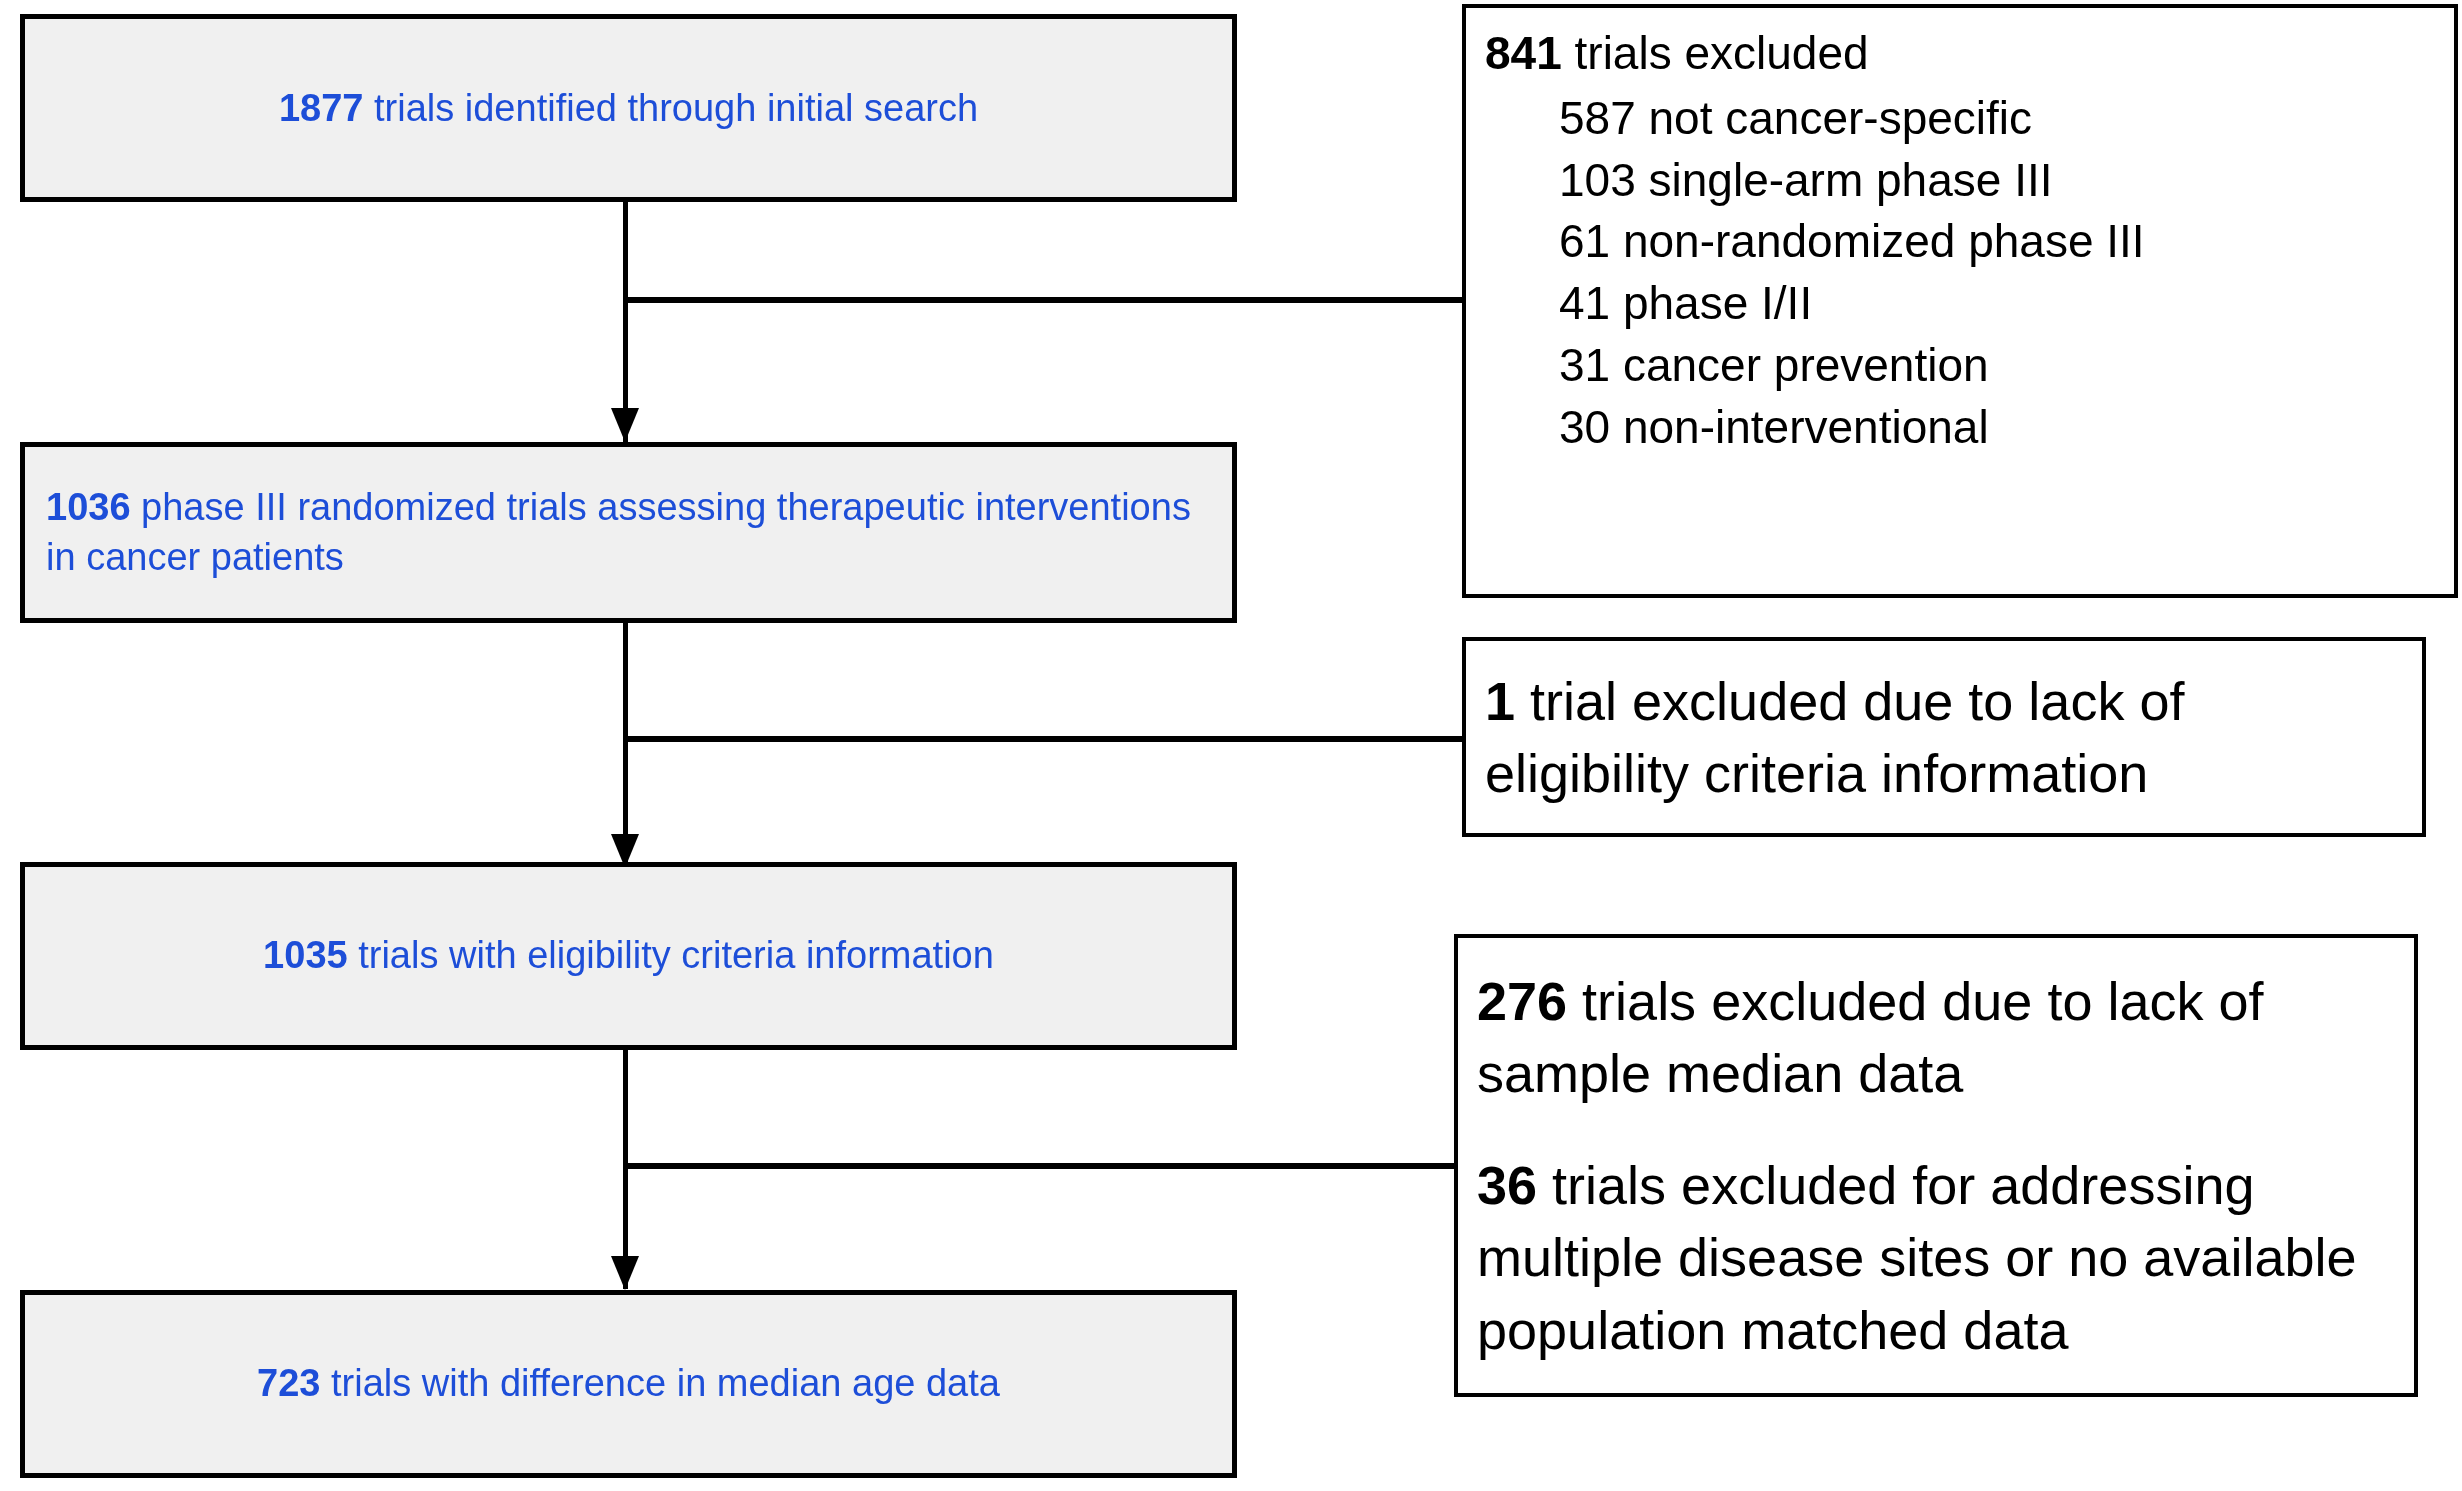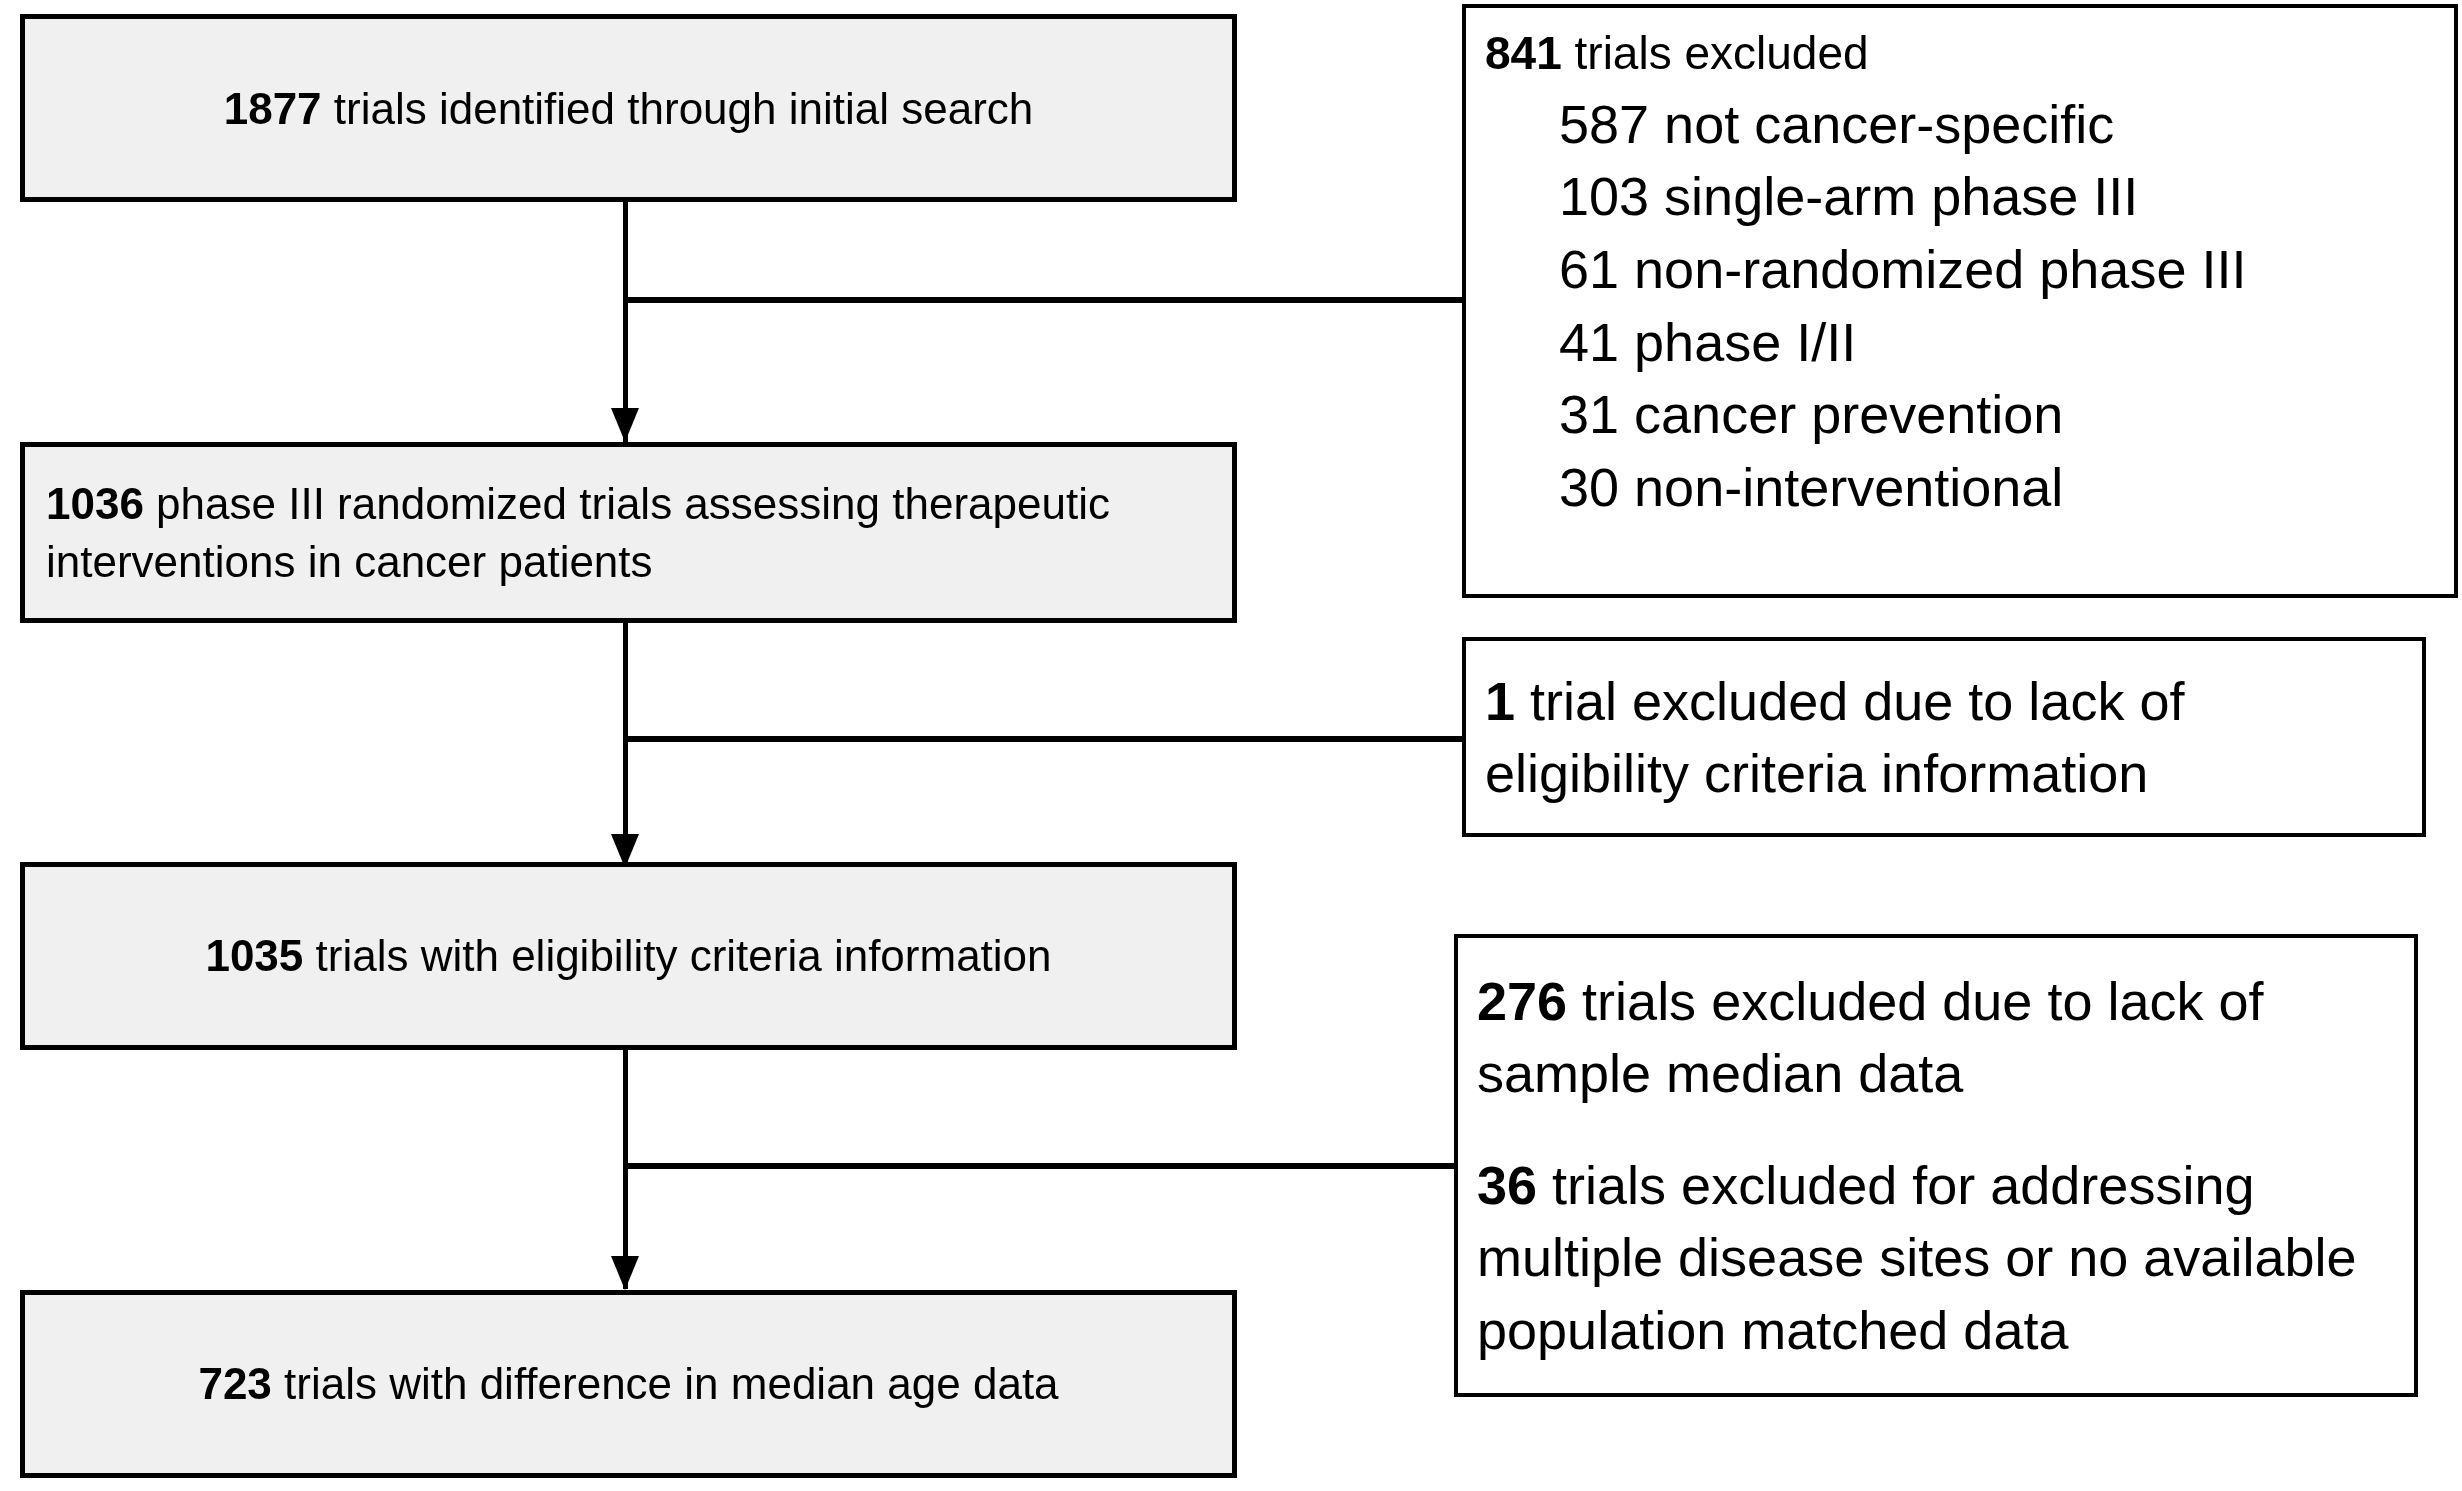--- a/index.html
+++ b/index.html
@@ -23,23 +23,23 @@
     position: absolute;
     box-sizing: border-box;
     background: #f0f0f0;
     border: 5.6px solid #000000;
     display: flex;
     align-items: center;
     justify-content: center;
     padding: 6.3px 21px;
   }
   .flow-box .box-text {
-    font-size: 44px;
+    font-size: 38px;
     line-height: 1.30;
-    color: #000000;
+    color: #1d4ed8;
     text-align: center;
     width: 100%;
   }
   .flow-box.align-left .box-text {
     text-align: left;
   }
 
   
   .excl-box {
     position: absolute;
@@ -60,21 +60,21 @@
     line-height: 1.34;
     color: #000000;
     text-align: left;
   }
   .excl-list {
     list-style: none;
     margin: 3.8px 0 0 0;
     padding: 0 0 0 74px;
   }
   .excl-list li {
-    font-size: 54px;
+    font-size: 46px;
     line-height: 1.345;
     color: #000000;
     white-space: nowrap;
   }
   .excl-gap {
     height: 39px;
   }
 
   b.num {
     font-weight: bold;

